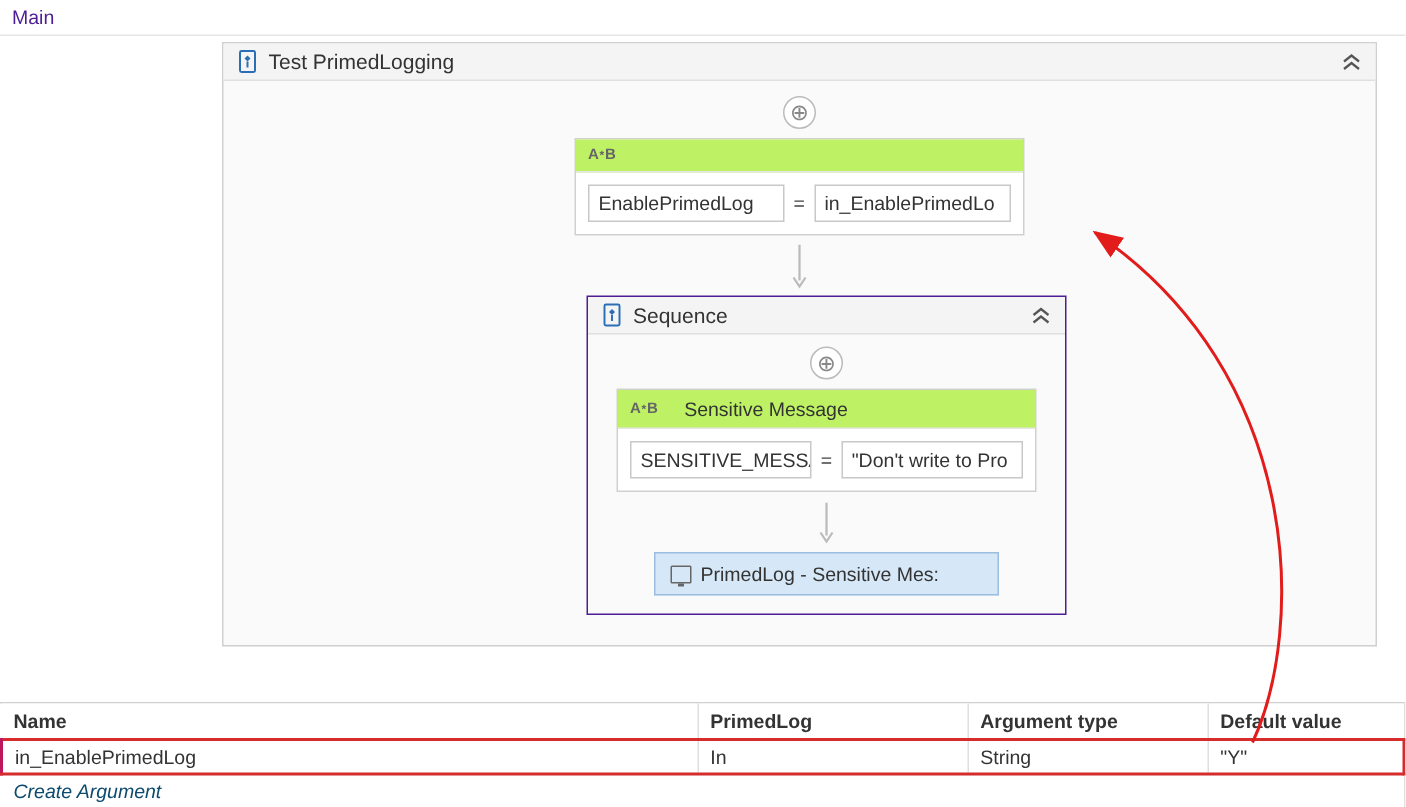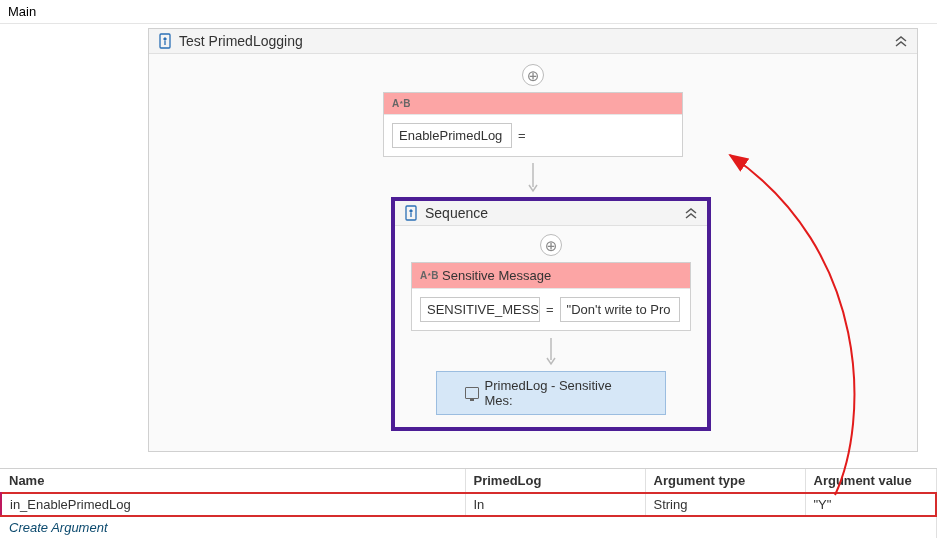--- a/index.html
+++ b/index.html
@@ -9,21 +9,21 @@
     color: #333;
     background: #fff;
     width: 937px;
     height: 538px;
     overflow: hidden;
     position: relative;
   }
   .breadcrumb {
     padding: 4px 8px;
     font-size: 13px;
-    color: #000000;
+    color: #4c1d95;
     border-bottom: 1px solid #e5e5e5;
   }
   .canvas {
     position: absolute;
     top: 24px;
     left: 0;
     right: 0;
     bottom: 68px;
     overflow: hidden;
   }
@@ -75,24 +75,24 @@
   }
   .assign-activity {
     border: 1px solid #d0d0d0;
     background: #fff;
     width: 300px;
     margin: 6px 0;
   }
   .assign-header {
     display: flex;
     align-items: center;
-    gap: 4px;
+    gap: 18px;
     padding: 5px 8px;
     border-bottom: 1px solid #e6e6e6;
-    background: #fca5a5;
+    background: #bef264;
   }
   .ab-icon {
     font-size: 10px;
     color: #666;
     font-weight: 600;
     letter-spacing: -0.5px;
     display:inline-flex;
     align-items:center;
     gap:1px;
   }
@@ -100,50 +100,50 @@
     display: flex;
     align-items: center;
     gap: 6px;
     padding: 8px;
   }
   .field {
     border: 1px solid #c8c8c8;
     background: #fff;
     padding: 4px 6px;
     font-size: 13px;
-    width: 120px;
+    width: 131px;
     white-space: nowrap;
     overflow: hidden;
     text-overflow: clip;
   }
   .eq { color:#444; font-size:13px; }
   .arrow-down {
     height: 30px;
     display:flex;
     align-items:center;
     justify-content:center;
     color:#bbb;
   }
   .sequence-activity {
-    border: 4px solid #4c1d95;
+    border: 1px solid #4c1d95;
     background: #fafafa;
     width: 320px;
     margin-top: 4px;
     margin-left: 36px;
   }
   .seq-body {
     display:flex;
     flex-direction:column;
     align-items:center;
     padding: 8px 8px 12px;
   }
   .primedlog {
     border: 1px solid #9bbde0;
     background: #d6e7f7;
-    padding: 6px 28px;
+    padding: 6px 10px;
     display:flex;
     align-items:center;
     gap:6px;
     font-size:13px;
     color:#333;
     margin-top:4px;
     width: 230px;
   }
   .screen-icon {
     width:14px;height:12px;
@@ -234,20 +234,21 @@
 
       <div class="plus-circle">⊕</div>
 
       <div class="assign-activity">
         <div class="assign-header">
           <span class="ab-icon">A<span style="font-size:8px">*</span>B</span>
         </div>
         <div class="assign-body">
           <div class="field">EnablePrimedLog</div>
           <span class="eq">=</span>
+          <div class="field">in_EnablePrimedLo</div>
         </div>
       </div>
 
       <div class="arrow-down">
         <svg width="12" height="30">
             <path d="M6 0 L6 24" stroke="#bbb" stroke-width="1.5"></path>
             <path d="M2 22 L6 28 L10 22" fill="none" stroke="#bbb" stroke-width="1.5"></path>
           </svg>
       </div>
 
@@ -309,21 +310,21 @@
       <col style="width:464px">
       <col style="width:180px">
       <col style="width:160px">
       <col>
     </colgroup>
     <thead>
       <tr>
         <th>Name</th>
         <th>PrimedLog</th>
         <th>Argument type</th>
-        <th>Argument value</th>
+        <th>Default value</th>
       </tr>
     </thead>
     <tbody>
       <tr class="highlight-row">
         <td>in_EnablePrimedLog</td>
         <td>In</td>
         <td>String</td>
         <td>"Y"</td>
       </tr>
       <tr>

